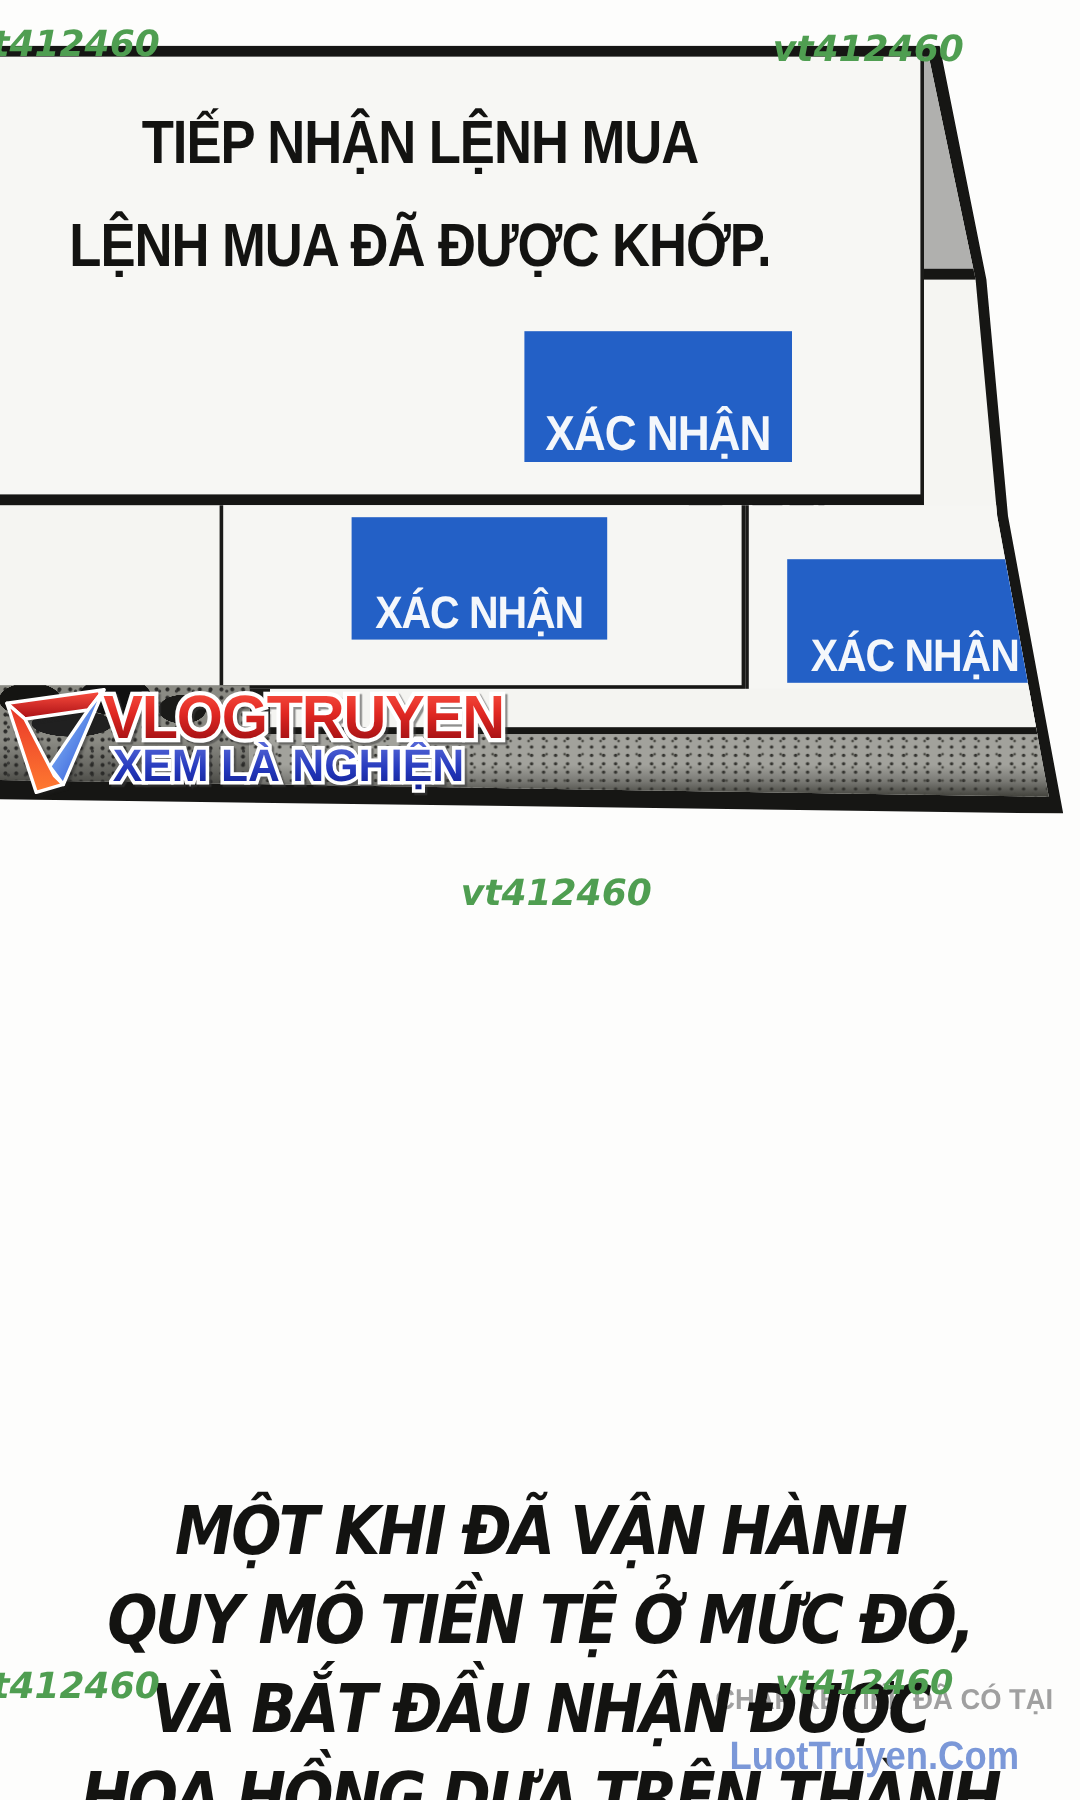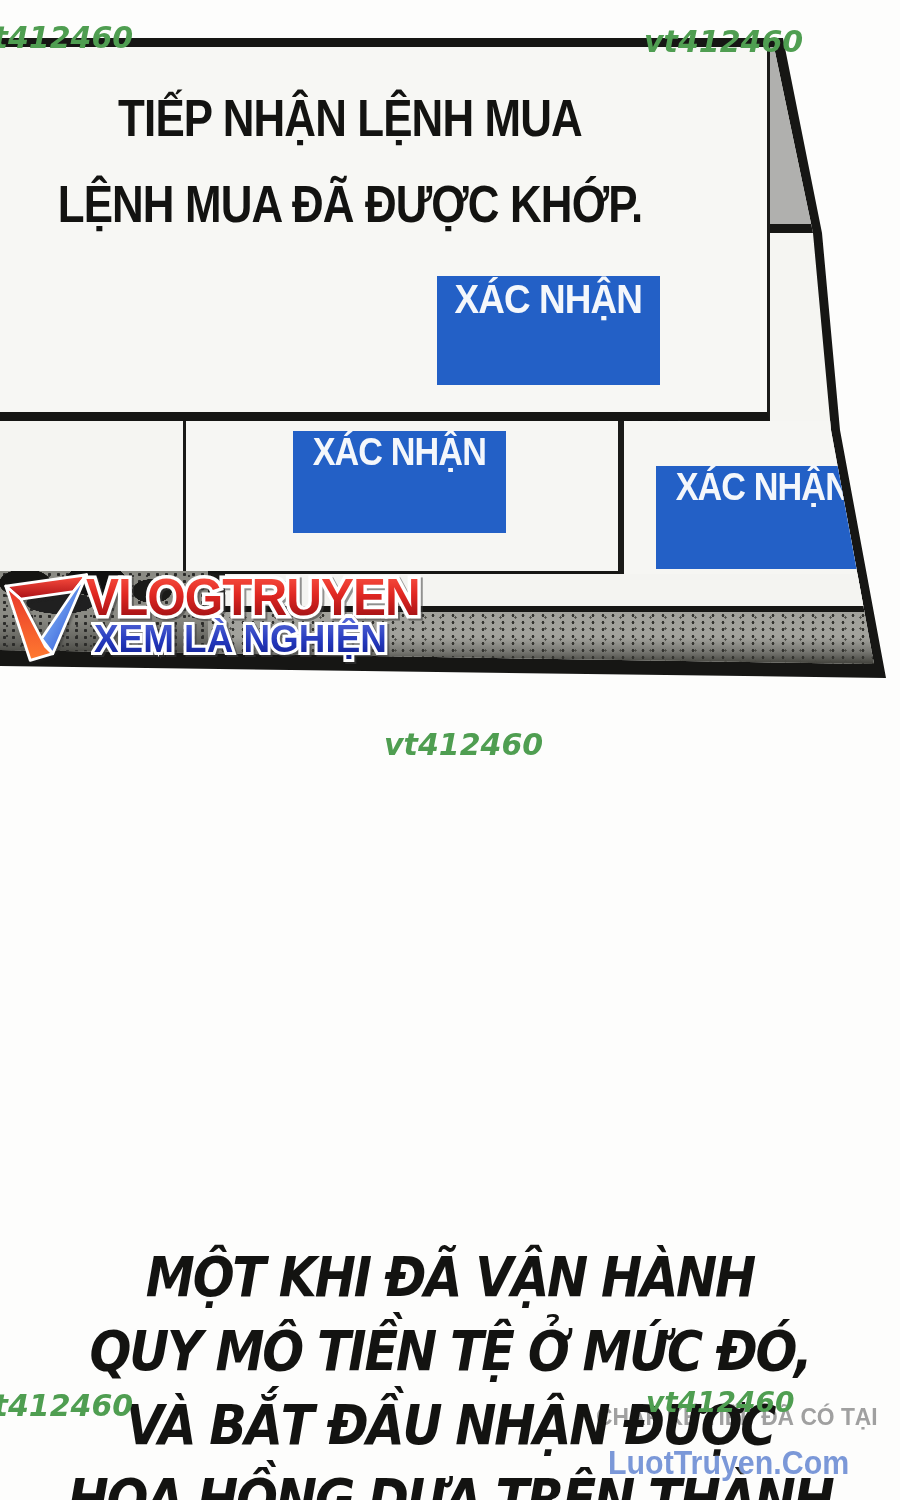--- a/index.html
+++ b/index.html
@@ -18,21 +18,21 @@
   .wedge-line{position:absolute;left:768px;top:186px;width:50px;height:9px;background:#161614;}
 
   .panel1{position:absolute;left:0;top:9px;width:770px;height:374px;box-sizing:border-box;
     background:#f7f7f4;border-right:3px solid #1a1a18;border-bottom:9px solid #161614;}
   .p1-line{position:absolute;left:0;width:700px;text-align:center;color:#131311;
     font-weight:bold;font-size:51px;letter-spacing:-1px;transform:scaleX(.86);transform-origin:center;
     white-space:nowrap;}
   .p1-line1{top:42px;}
   .p1-line2{top:128px;}
 
-  .btn{display:flex;align-items:flex-start;justify-content:center;background:#2360c6;
+  .btn{display:flex;align-items:flex-end;justify-content:center;background:#2360c6;
     color:#f4f7fb;font-weight:bold;white-space:nowrap;}
   .btn span{transform:scaleX(.9);letter-spacing:-1px;}
   .btn1{position:absolute;left:437px;top:229px;width:223px;height:109px;font-size:41px;}
   .btn2{position:absolute;left:107px;top:10px;width:213px;height:102px;font-size:38px;}
   .btn3{position:absolute;left:32px;top:45px;width:213px;height:103px;font-size:38px;}
 
   .panel2{position:absolute;left:183px;top:383px;width:438px;height:156px;box-sizing:border-box;
     background:#f6f6f3;border-left:3px solid #1a1a18;border-right:3px solid #1a1a18;
     border-bottom:6px solid #161614;}
   .panel3{position:absolute;left:621px;top:383px;width:260px;height:191px;box-sizing:border-box;

